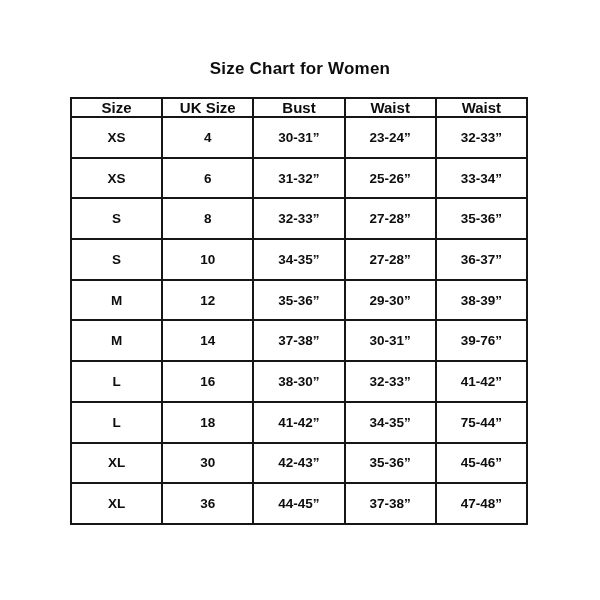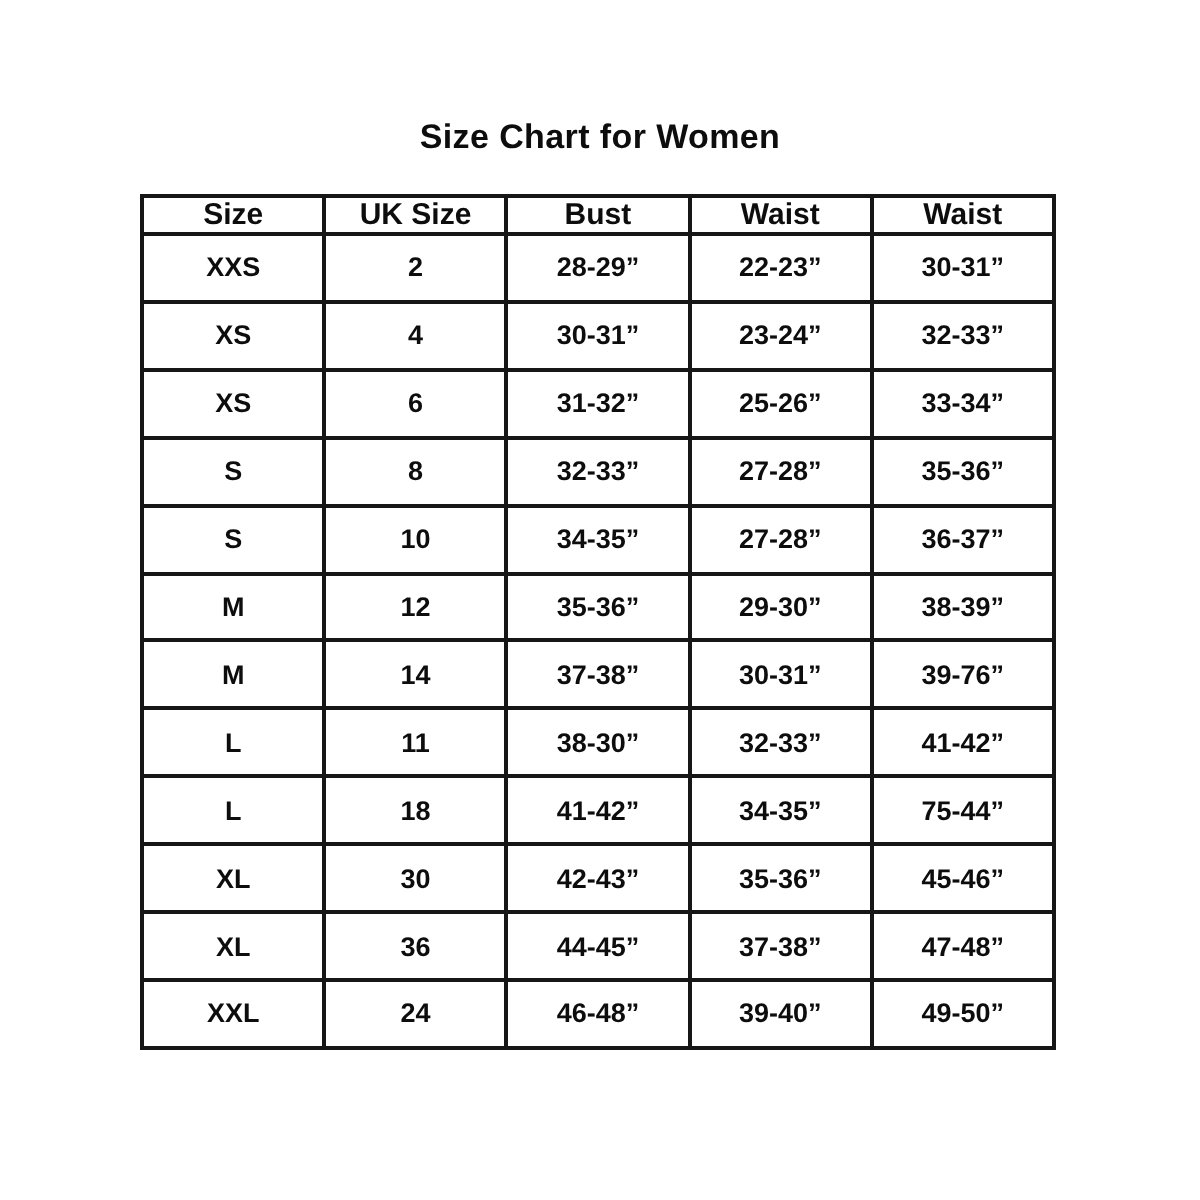--- a/index.html
+++ b/index.html
@@ -50,27 +50,20 @@
     <tr>
       <th>Size</th>
       <th>UK Size</th>
       <th>Bust</th>
       <th>Waist</th>
       <th>Waist</th>
     </tr>
   </thead>
   <tbody>
     <tr>
-      <td>XXS</td>
-      <td>2</td>
-      <td>28-29”</td>
-      <td>22-23”</td>
-      <td>30-31”</td>
-    </tr>
-    <tr>
       <td>XS</td>
       <td>4</td>
       <td>30-31”</td>
       <td>23-24”</td>
       <td>32-33”</td>
     </tr>
     <tr>
       <td>XS</td>
       <td>6</td>
       <td>31-32”</td>
@@ -100,21 +93,21 @@
     </tr>
     <tr>
       <td>M</td>
       <td>14</td>
       <td>37-38”</td>
       <td>30-31”</td>
       <td>39-76”</td>
     </tr>
     <tr>
       <td>L</td>
-      <td>11</td>
+      <td>16</td>
       <td>38-30”</td>
       <td>32-33”</td>
       <td>41-42”</td>
     </tr>
     <tr>
       <td>L</td>
       <td>18</td>
       <td>41-42”</td>
       <td>34-35”</td>
       <td>75-44”</td>
@@ -126,21 +119,14 @@
       <td>35-36”</td>
       <td>45-46”</td>
     </tr>
     <tr>
       <td>XL</td>
       <td>36</td>
       <td>44-45”</td>
       <td>37-38”</td>
       <td>47-48”</td>
     </tr>
-    <tr>
-      <td>XXL</td>
-      <td>24</td>
-      <td>46-48”</td>
-      <td>39-40”</td>
-      <td>49-50”</td>
-    </tr>
   </tbody>
 </table>
 
 </body></html>

